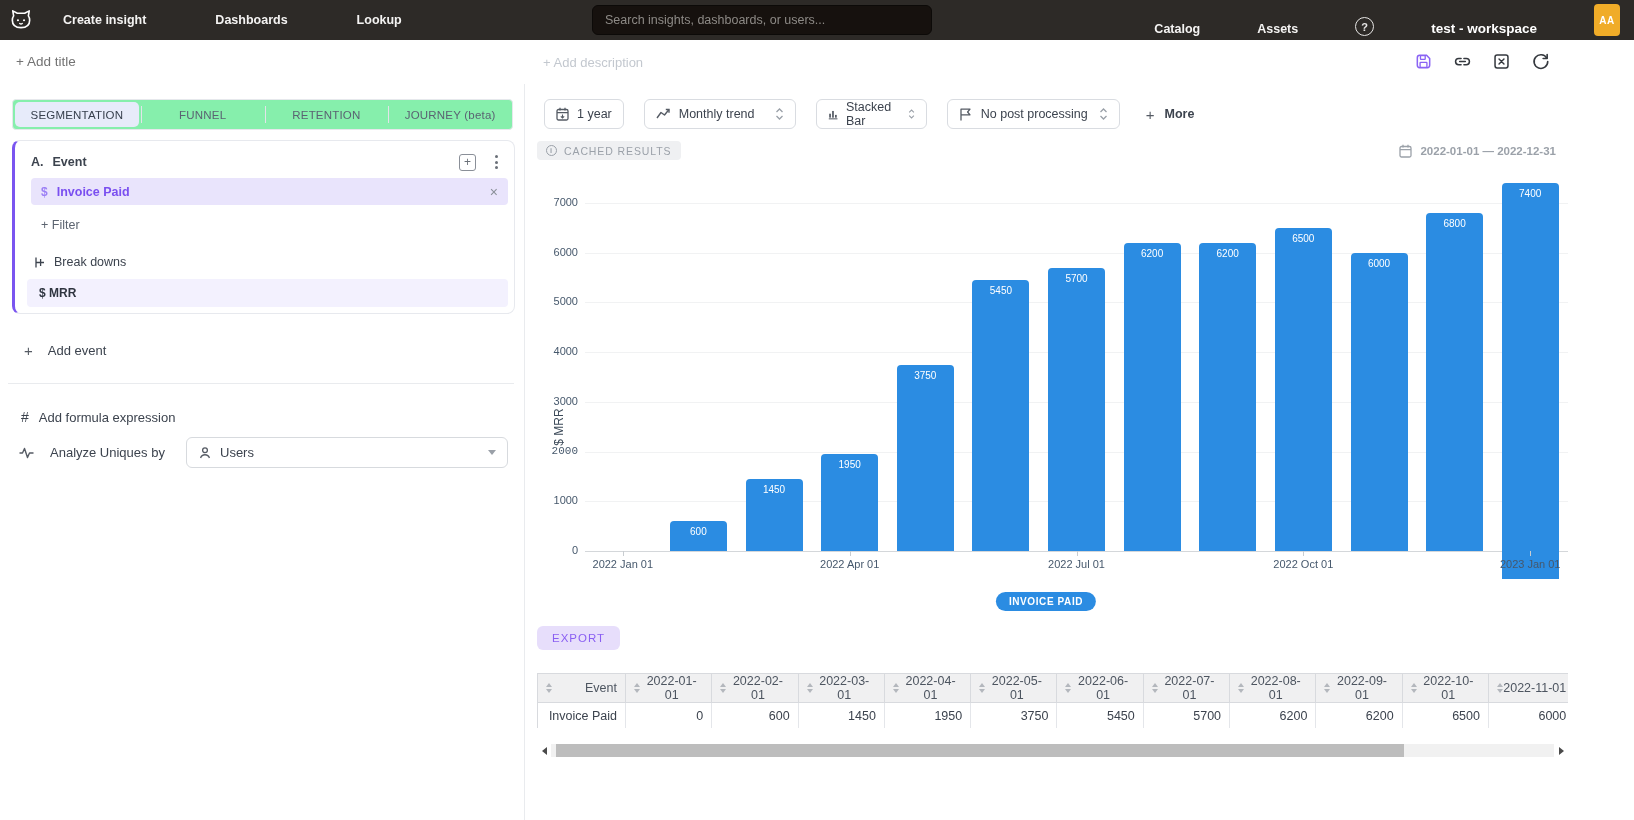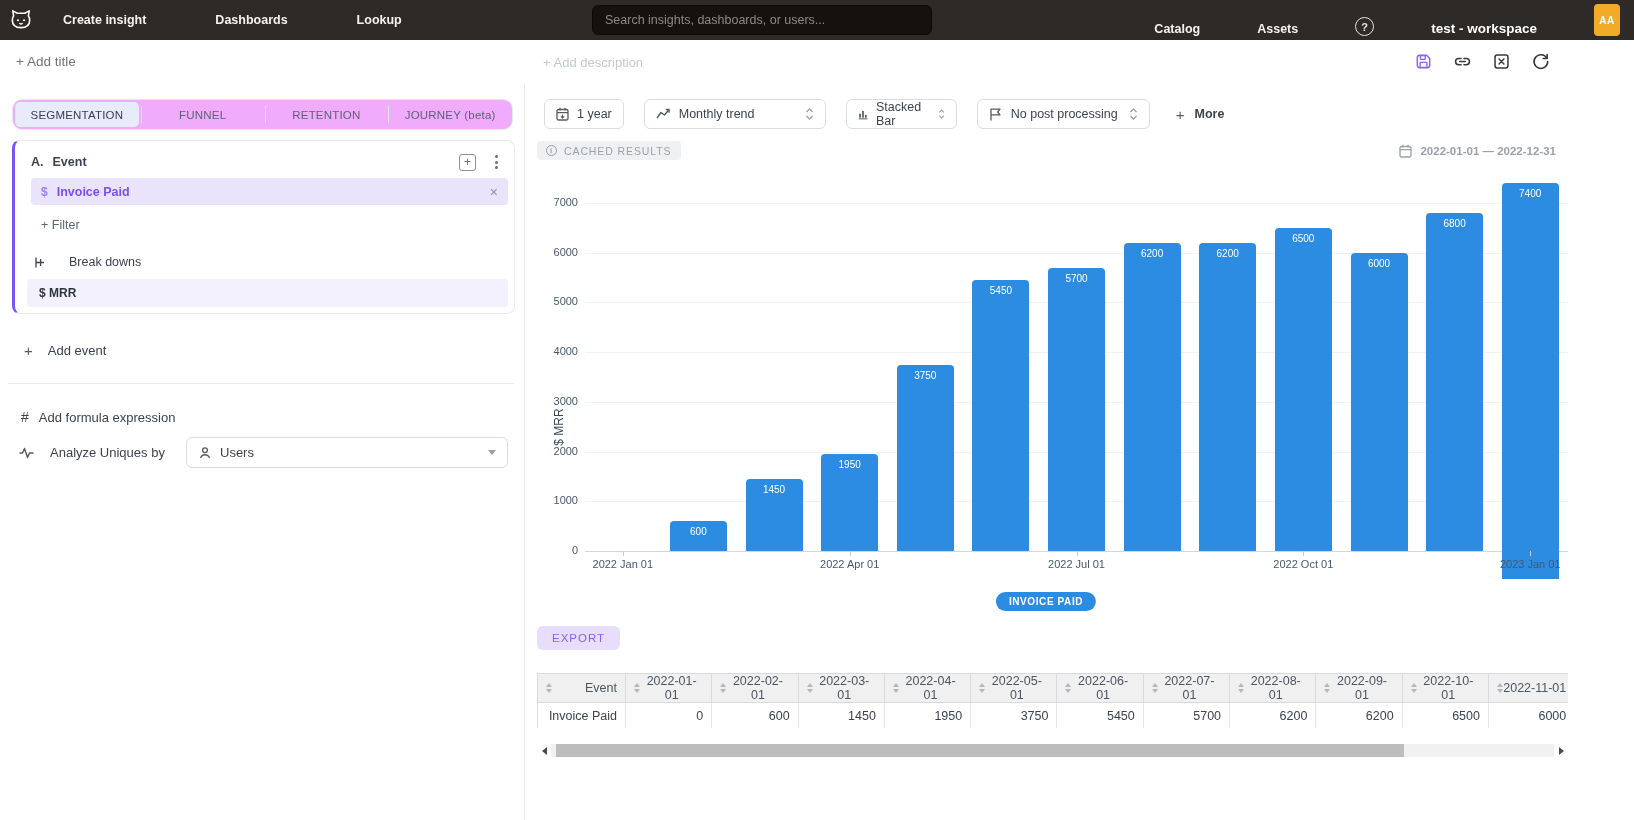--- a/index.html
+++ b/index.html
@@ -20,40 +20,40 @@
 
   
   .page-header { position:absolute; left:0; top:40px; width:1634px; height:44px; background:#fff; }
   .add-title { position:absolute; left:16px; top:14px; color:#737373; font-size:13.5px; cursor:pointer; }
   .add-desc { position:absolute; left:543px; top:15px; color:#c3c8cf; font-size:13px; cursor:pointer; }
   .hdr-icons { position:absolute; right:84px; top:12px; display:flex; gap:20px; align-items:center; }
   .hdr-icon { width:19px; height:19px; cursor:pointer; }
 
   
   .left-panel { position:absolute; left:0; top:84px; width:525px; height:736px; background:#fff; border-right:1px solid #e9ebee; }
-  .tabs { position:absolute; left:12px; top:15px; width:501px; height:31px; background:#f0abfc; border:1px solid #e6e8ec; border-radius:10px; display:flex; }
+  .tabs { position:absolute; left:12px; top:15px; width:501px; height:31px; background:#86efac; border:1px solid #e6e8ec; border-radius:4px; display:flex; }
   .tab { flex:1; display:flex; align-items:center; justify-content:center; font-size:11.5px; color:#5a6372; letter-spacing:0.2px; cursor:pointer; position:relative; }
   .tab + .tab::before { content:""; position:absolute; left:0; top:6px; bottom:6px; width:1px; background:#e2e4e9; }
   .tab.active { margin:2px; background:#e7ebfa; border-radius:5px; color:#38404e; font-weight:400; }
   .tab.active::before { display:none; }
 
   .event-card { position:absolute; left:12px; top:56px; width:503px; height:174px; border:1px solid #e7e9ee; border-left:3px solid #7a55f0; border-radius:8px; background:#fff; }
   .ec-header { position:absolute; left:16px; right:14px; top:12px; display:flex; align-items:center; }
   .ec-index { font-size:12.5px; font-weight:700; color:#3c434e; margin-right:9px; }
   .ec-title { font-size:12.5px; font-weight:700; color:#3c434e; }
   .ec-actions { margin-left:auto; display:flex; align-items:center; gap:17px; }
   .plus-square { width:17px; height:17px; border:1.4px solid #8a8f98; border-radius:3px; color:#6a7078; font-size:12px; line-height:14px; text-align:center; cursor:pointer; }
   .kebab { display:flex; flex-direction:column; gap:2.5px; cursor:pointer; padding:2px; }
   .kebab i { width:3px; height:3px; border-radius:50%; background:#6a7078; }
   .ec-event-row { position:absolute; left:16px; right:6px; top:37px; height:27px; background:#e9e4fc; border-radius:4px; display:flex; align-items:center; padding:0 10px; cursor:pointer; }
   .ec-event-dollar { color:#9b7ff5; font-size:12px; font-weight:700; margin-right:9px; }
   .ec-event-name { color:#7a4ff0; font-size:12.5px; font-weight:700; }
   .ec-event-close { margin-left:auto; color:#8a8f98; font-size:14px; cursor:pointer; line-height:1; }
   .ec-filter { position:absolute; left:26px; top:77px; font-size:12.5px; color:#5c6470; cursor:pointer; }
-  .ec-breakdown { position:absolute; left:20px; top:114px; font-size:12.5px; color:#3c434e; cursor:pointer; display:flex; align-items:center; gap:23px; }
+  .ec-breakdown { position:absolute; left:20px; top:114px; font-size:12.5px; color:#3c434e; cursor:pointer; display:flex; align-items:center; gap:8px; }
   .ec-agg-row { position:absolute; left:12px; right:6px; top:138px; height:28px; background:#f3f1fe; border-radius:4px; display:flex; align-items:center; padding:0 12px; cursor:pointer; }
   .ec-agg { font-size:12px; font-weight:700; color:#2f3540; }
 
   .add-event { position:absolute; left:24px; top:258px; display:flex; align-items:center; gap:15px; font-size:13px; color:#3c434e; cursor:pointer; }
   .plus-glyph { font-size:15px; color:#555b64; font-weight:400; }
   .lp-divider { position:absolute; left:8px; right:10px; top:299px; height:1px; background:#e9ebee; }
   .add-formula { position:absolute; left:21px; top:325px; display:flex; align-items:center; gap:10px; font-size:13px; color:#3c434e; cursor:pointer; }
   .hash-glyph { font-size:14px; color:#3c434e; font-weight:400; }
   .analyze-row { position:absolute; left:19px; top:361px; display:flex; align-items:center; }
   .analyze-label { font-size:13px; color:#3c434e; margin-left:16px; }
@@ -227,21 +227,21 @@
 
   <div class="toolbar">
     <div class="tb-btn">
       <svg width="13" height="14" viewBox="0 0 13 14">
         <rect x="1" y="2.5" width="11" height="10.5" rx="1.5" fill="none" stroke="#555b64" stroke-width="1.3"></rect>
         <path d="M4 0.8 V3.6 M9 0.8 V3.6 M1 5.6 H12" stroke="#555b64" stroke-width="1.3" fill="none"></path>
         <path d="M6.5 7.5 V11 M4.8 9.4 L6.5 11 L8.2 9.4" stroke="#555b64" stroke-width="1.1" fill="none"></path>
       </svg>
       <span>1 year</span>
     </div>
-    <div class="tb-btn tb-select" style="width:182px;">
+    <div class="tb-btn tb-select" style="width:152px;">
       <svg width="15" height="12" viewBox="0 0 15 12">
         <polyline points="1,10 5,4.5 8.5,7 13,1.5" fill="none" stroke="#555b64" stroke-width="1.4" stroke-linejoin="round"></polyline>
         <polyline points="9.8,1.5 13,1.5 13,4.7" fill="none" stroke="#555b64" stroke-width="1.4"></polyline>
       </svg>
       <span>Monthly trend</span>
       <svg class="updown" width="9" height="12" viewBox="0 0 9 12">
         <polyline points="1.5,4 4.5,1 7.5,4" fill="none" stroke="#9aa0a8" stroke-width="1.3"></polyline>
         <polyline points="1.5,8 4.5,11 7.5,8" fill="none" stroke="#9aa0a8" stroke-width="1.3"></polyline>
       </svg>
     </div>
@@ -286,21 +286,21 @@
     <span>2022-01-01 — 2022-12-31</span>
   </div>
 
   <div id="chart-area">
     <div class="ylabel">$ MRR</div>
   <div class="gridline baseline" style="top: 381px; left: 60px; width: 983px;"></div>
       <div class="ytick" style="top: 374px;">0</div>
       <div class="gridline" style="top: 331.286px; left: 60px; width: 983px;"></div>
       <div class="ytick" style="top: 324.286px;">1000</div>
       <div class="gridline" style="top: 281.571px; left: 60px; width: 983px;"></div>
-      <div class="ytick" style="top: 274.571px;">2000</div>
+      <div class="ytick" style="top: 274.571px; font-family: Liberation Mono, monospace;">2000</div>
       <div class="gridline" style="top: 231.857px; left: 60px; width: 983px;"></div>
       <div class="ytick" style="top: 224.857px;">3000</div>
       <div class="gridline" style="top: 182.143px; left: 60px; width: 983px;"></div>
       <div class="ytick" style="top: 175.143px;">4000</div>
       <div class="gridline" style="top: 132.429px; left: 60px; width: 983px;"></div>
       <div class="ytick" style="top: 125.429px;">5000</div>
       <div class="gridline" style="top: 82.7143px; left: 60px; width: 983px;"></div>
       <div class="ytick" style="top: 75.7143px;">6000</div>
       <div class="gridline" style="top: 33px; left: 60px; width: 983px;"></div>
       <div class="ytick" style="top: 26px;">7000</div>

